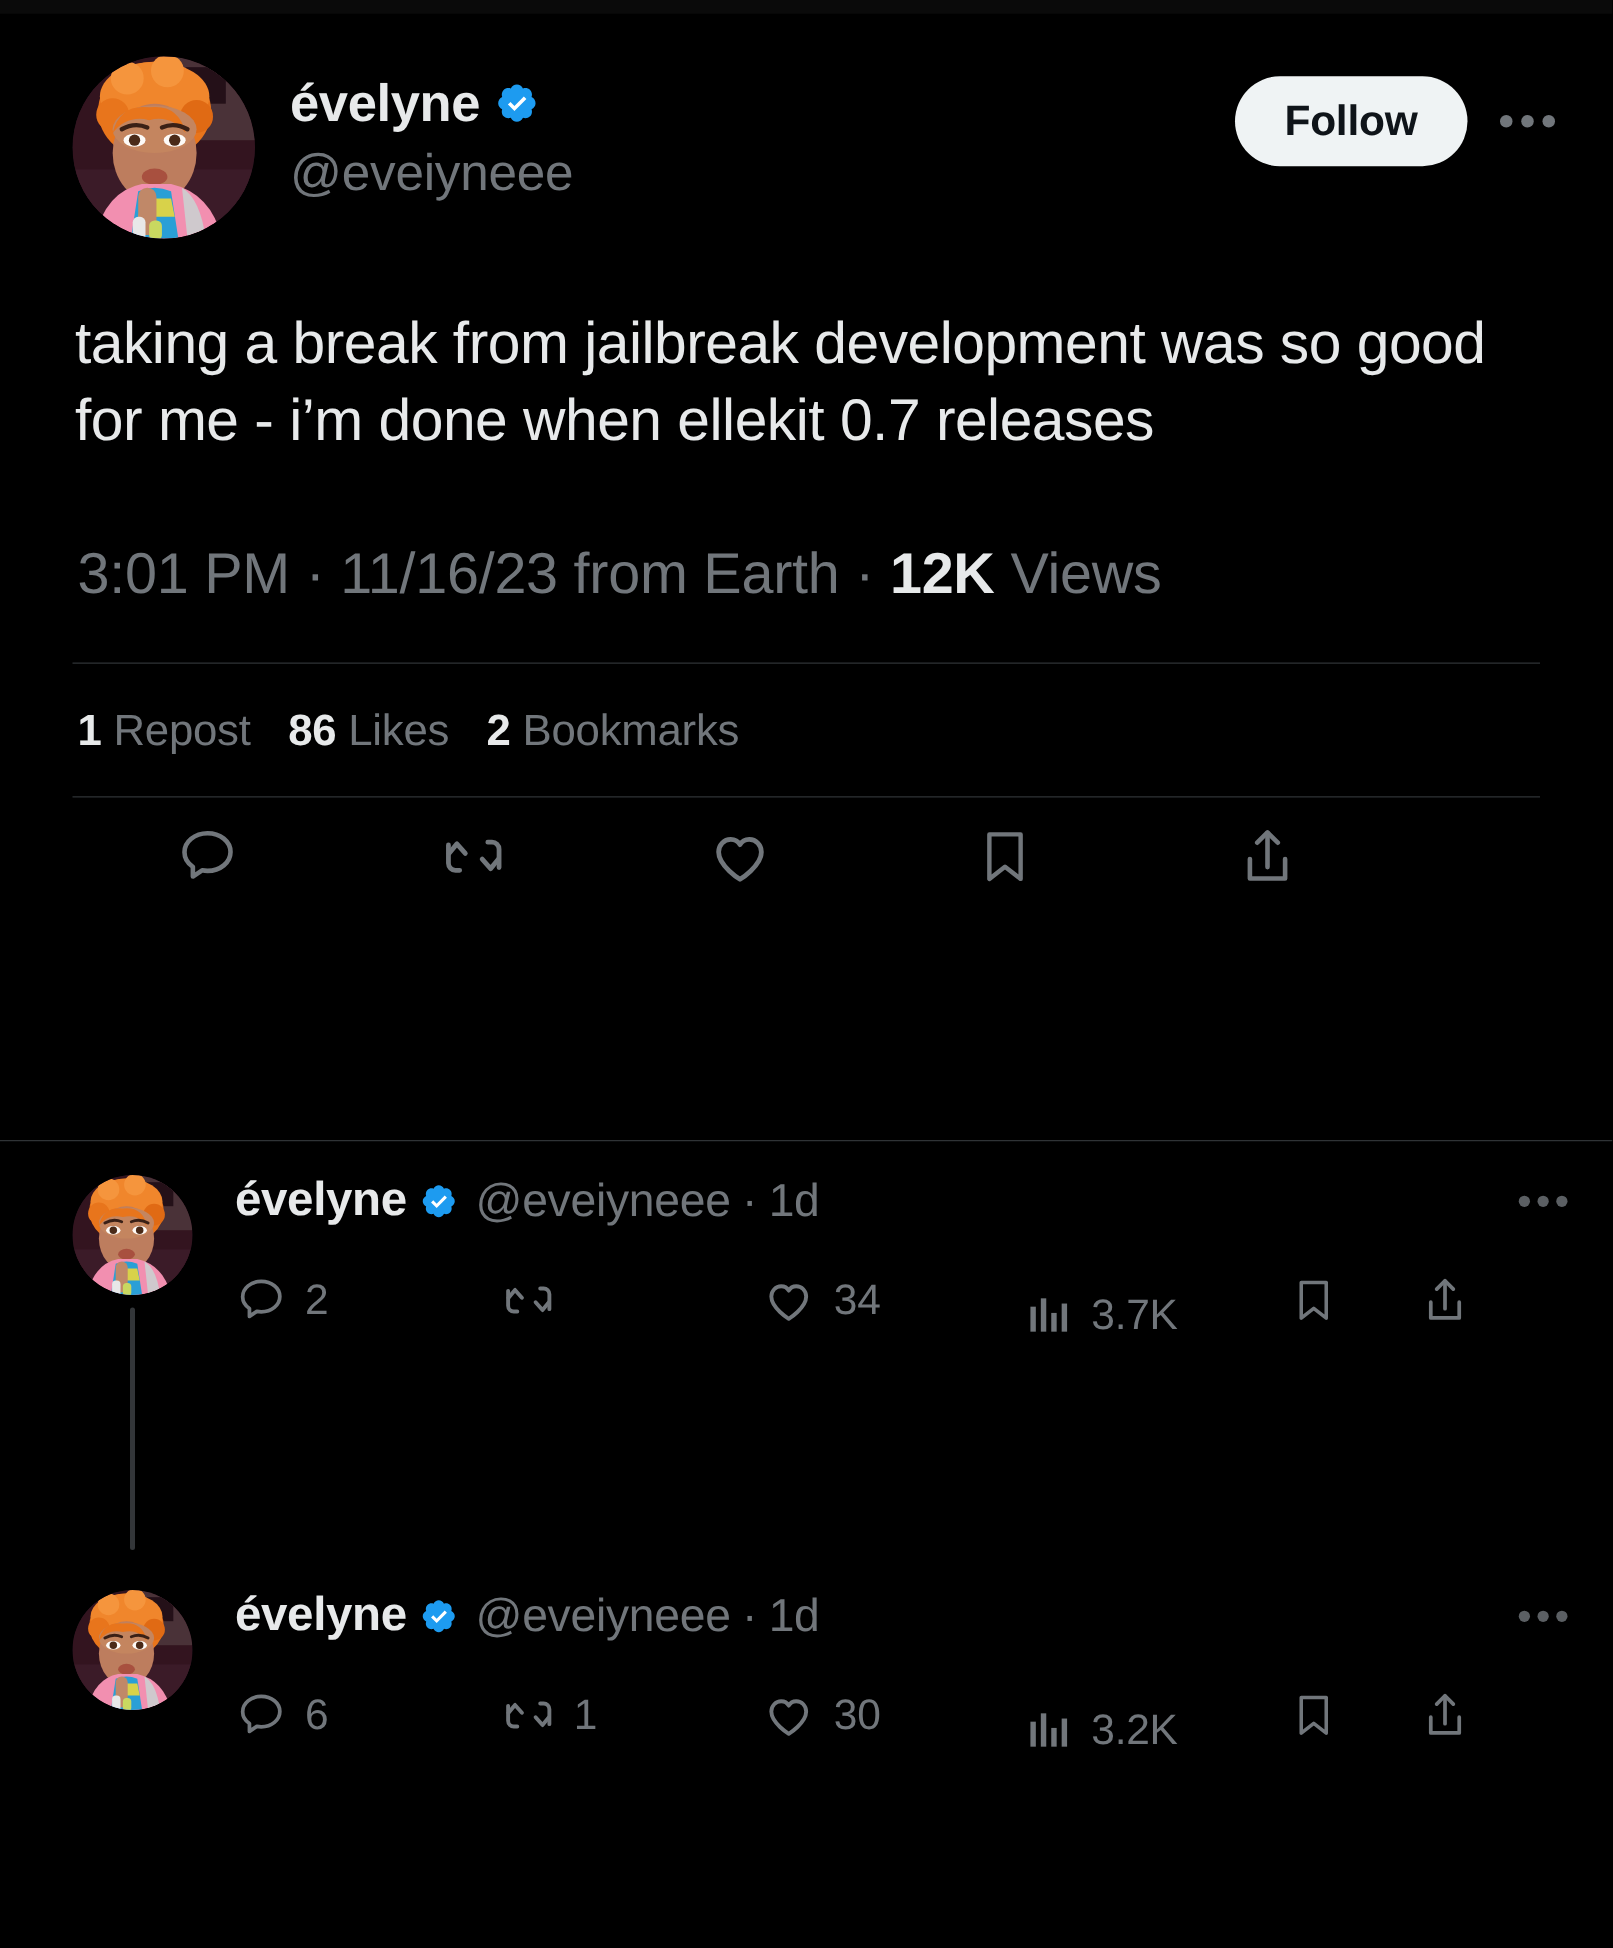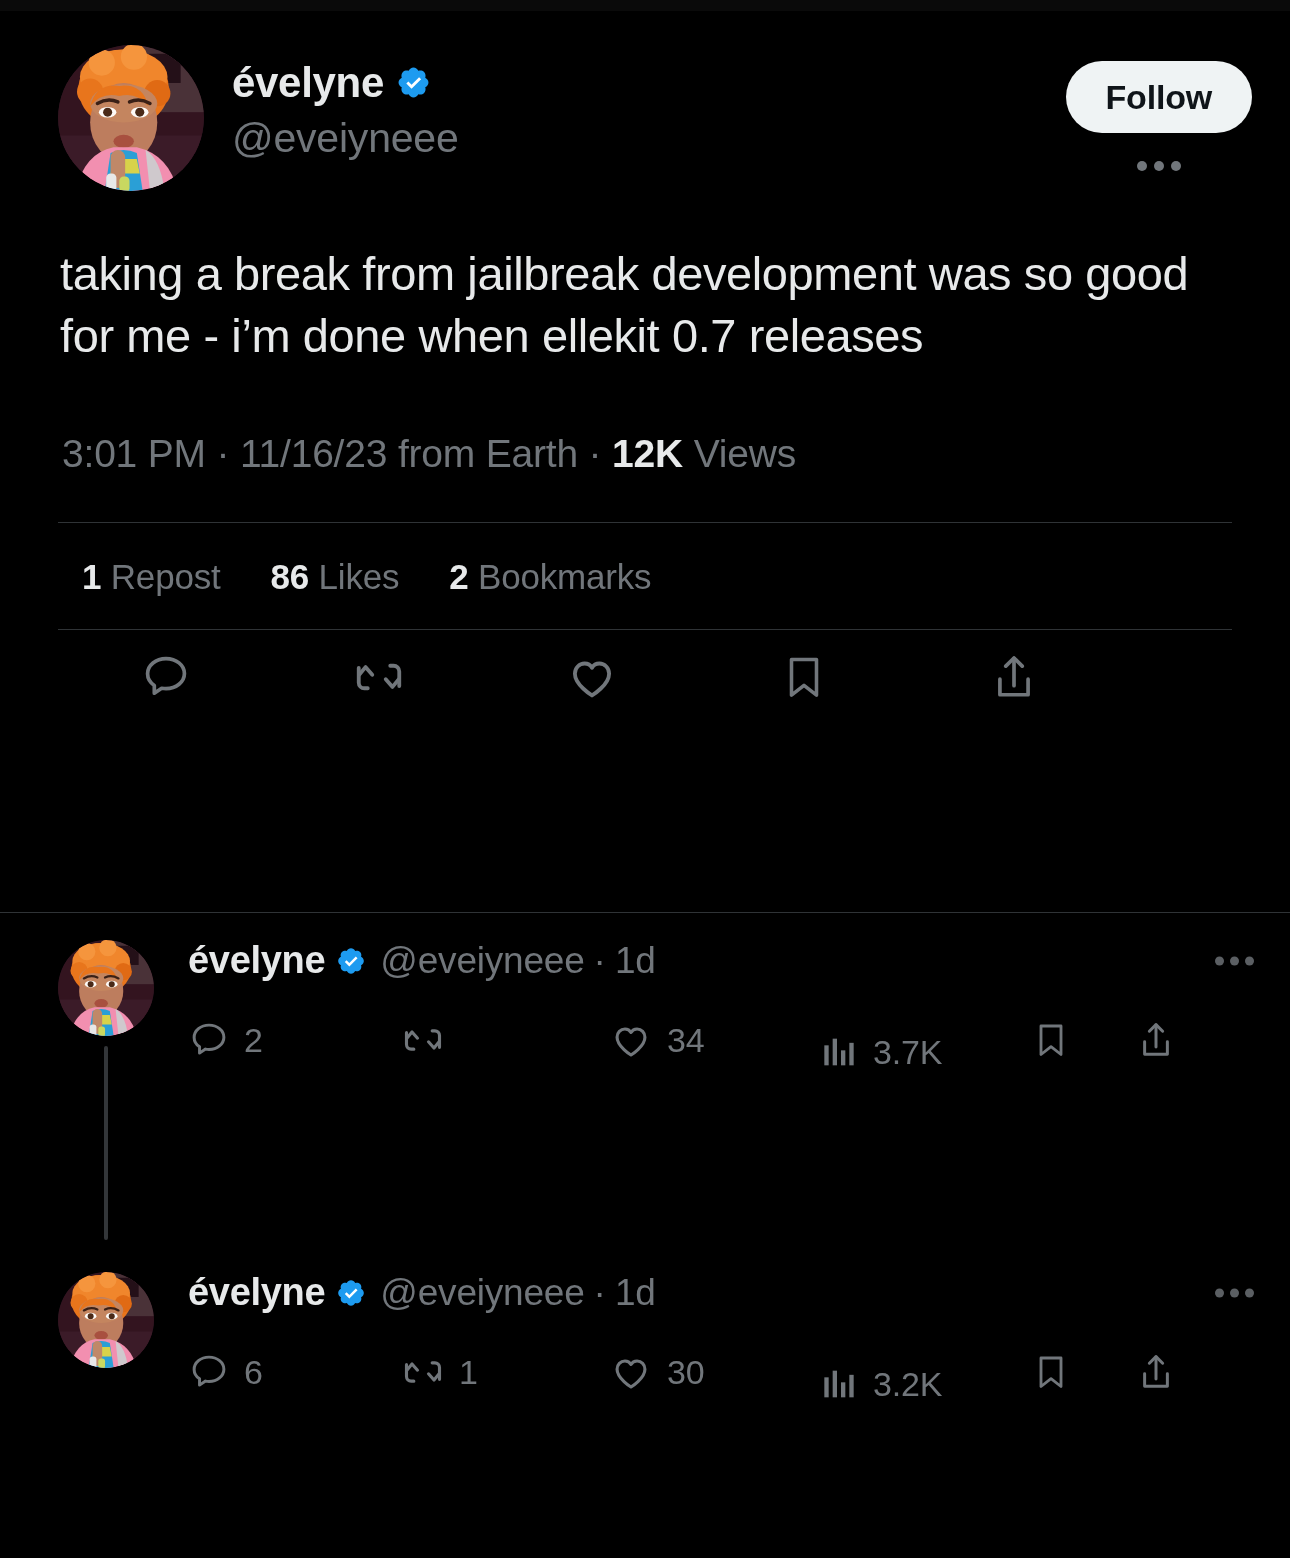--- a/index.html
+++ b/index.html
@@ -85,21 +85,20 @@
     line-height: 1.2;
     margin-top: 8px;
     letter-spacing: -0.2px;
   }
 
   .main-actions {
     display: flex;
     align-items: center;
     gap: 18px;
     margin-top: 16px;
-    flex-direction: column;
   }
 
   .follow-btn {
     background: #eff3f4;
     color: #0f1419;
     border: none;
     border-radius: 999px;
     font-family: "Liberation Sans", sans-serif;
     font-size: 34px;
     font-weight: bold;
@@ -127,21 +126,21 @@
     color: #e7e9ea;
     font-size: 47px;
     line-height: 1.32;
     padding: 52px 60px 0 60px;
     letter-spacing: -0.4px;
     white-space: pre-wrap;
   }
 
   .meta-line {
     padding: 64px 60px 0 62px;
-    font-size: 39px;
+    font-size: 46px;
     color: #71767b;
     letter-spacing: -0.2px;
     line-height: 1.2;
   }
   .meta-line b { color: #e7e9ea; font-weight: bold; }
 
   .divider {
     height: 1px;
     background: #2f3336;
     margin: 0 58px;
@@ -150,21 +149,21 @@
   .divider.bottom-d { margin-top: 0; }
 
   .stats-row {
     display: flex;
     align-items: baseline;
     padding: 34px 60px 32px 62px;
     font-size: 35px;
     color: #71767b;
     letter-spacing: -0.2px;
   }
-  .stat { margin-right: 30px; margin-left: 20px; }
+  .stat { margin-right: 30px; }
   .stat b { color: #e7e9ea; font-weight: bold; }
   .stat span { color: #71767b; }
 
   .main-iconbar {
     display: flex;
     align-items: center;
     padding: 20px 100px 0 140px;
     justify-content: space-between;
     width: 1140px;
   }

